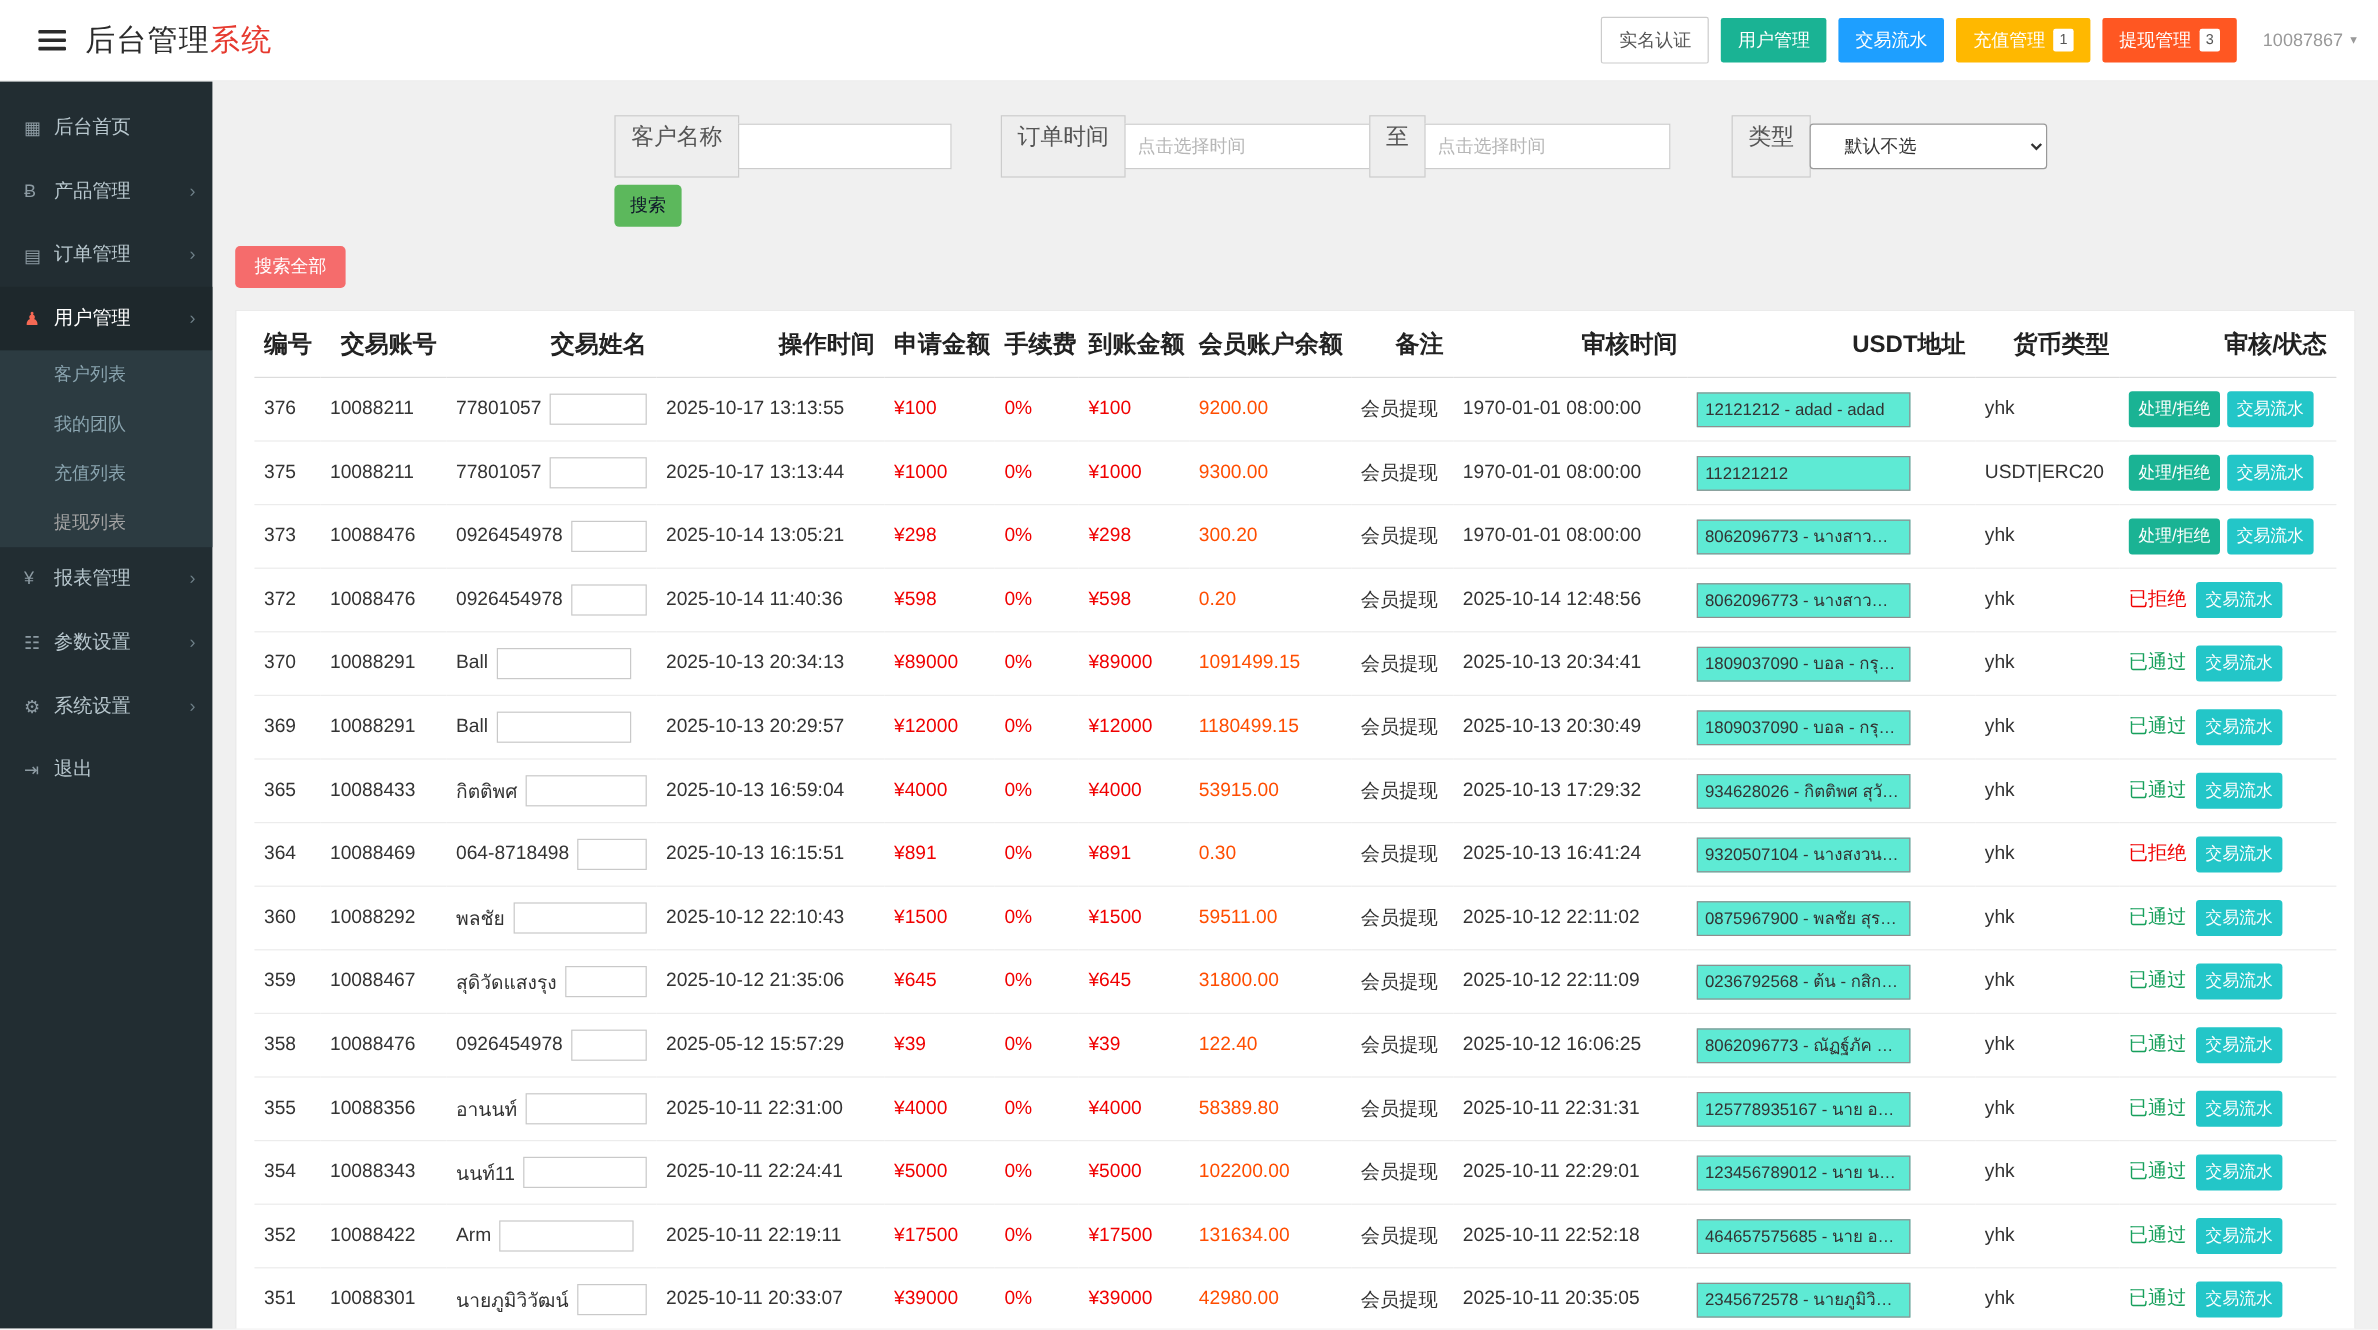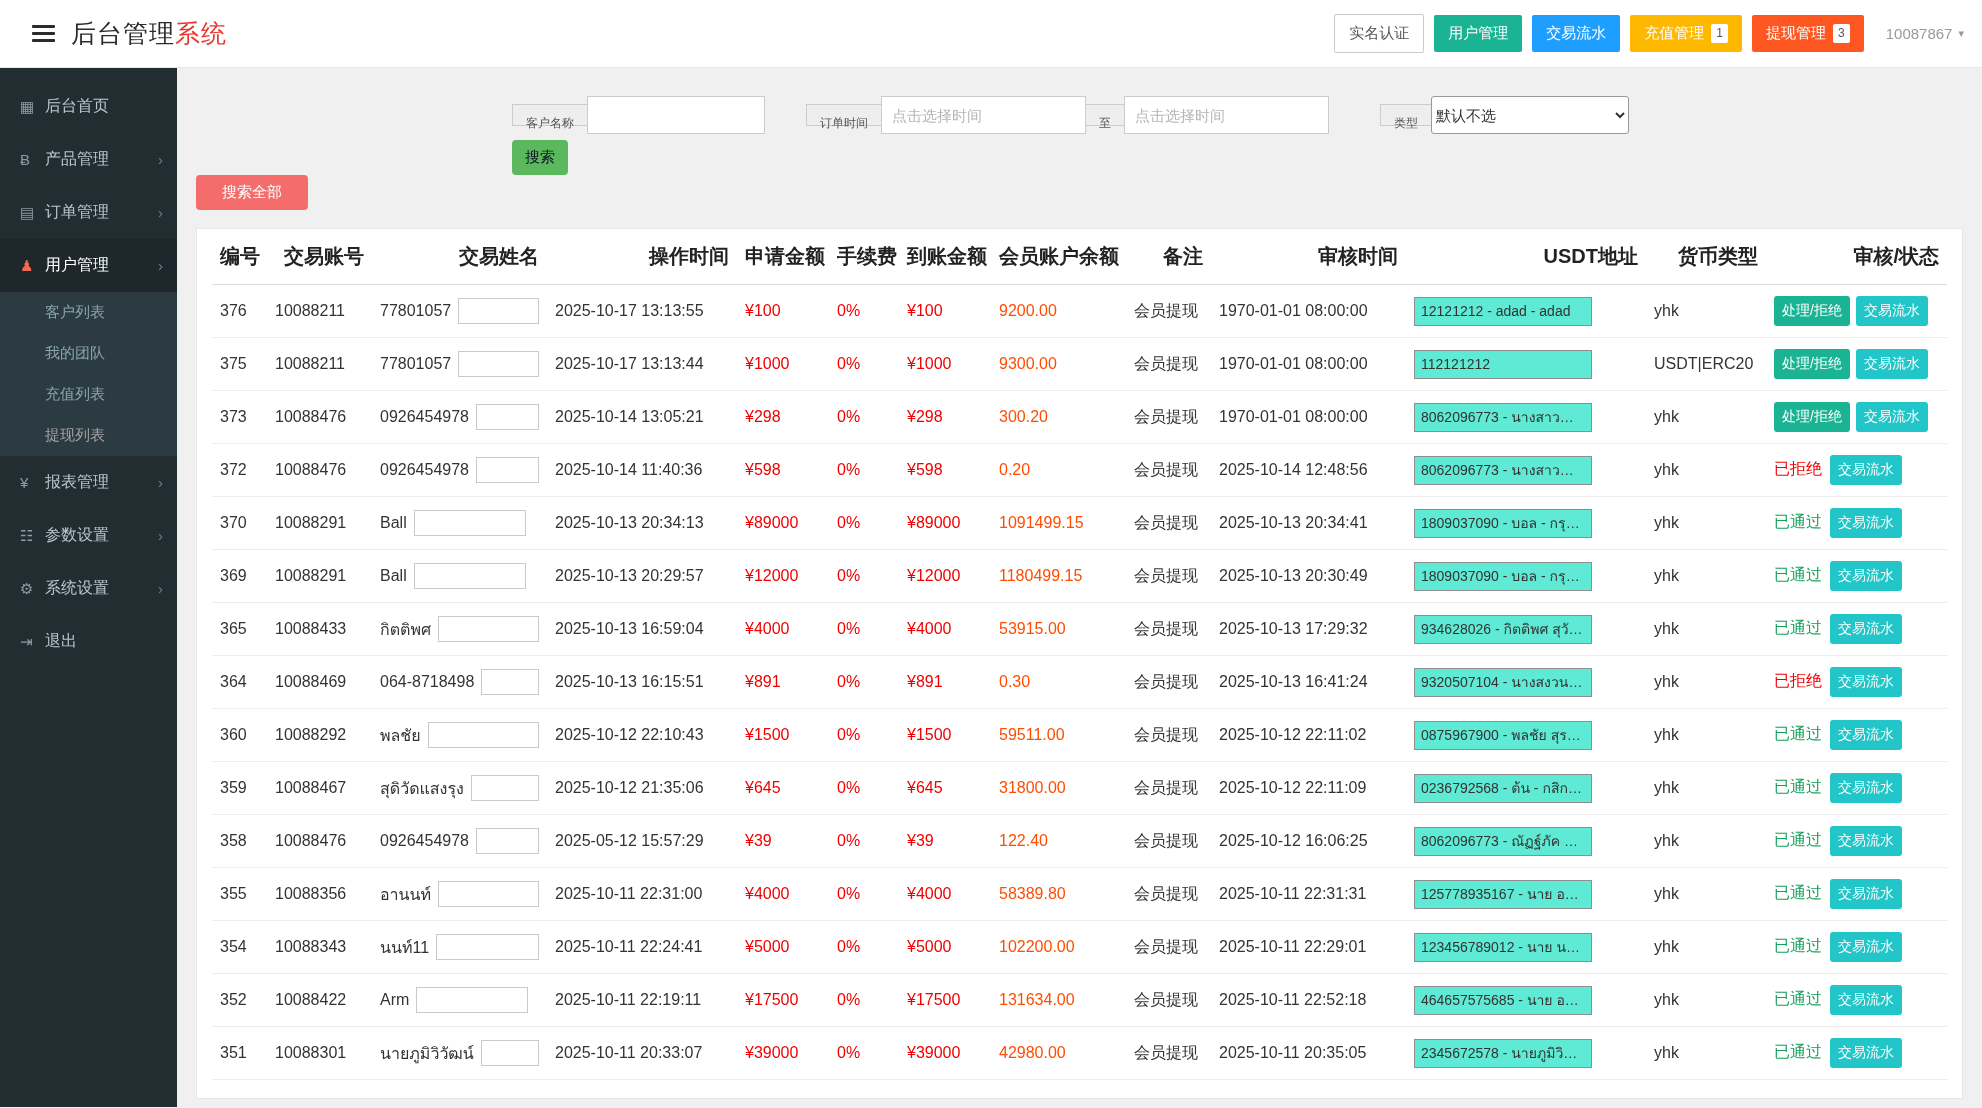--- a/index.html
+++ b/index.html
@@ -39,28 +39,28 @@
 
   .main{flex:1;padding:0 19px;overflow:hidden;}
 
   
   .filters{padding-top:28px;}
   .filter-row{display:flex;align-items:center;}
   .igroup{display:flex;align-items:center;}
   .g-customer{margin-left:316px;}
   .g-time{margin-left:41px;}
   .g-type{margin-left:51px;}
-  .ilabel{height:22px;line-height:36px;padding:0 13px;background:#eee;border:1px solid #ccc;color:#555;font-size:12px;white-space:nowrap;}
+  .ilabel{height:52px;line-height:36px;padding:0 13px;background:#eee;border:1px solid #ccc;color:#555;font-size:19px;white-space:nowrap;}
   .ilabel.mid{margin-left:-1px;}
   .itext{height:38px;border:1px solid #ccc;margin-left:-1px;padding:0 10px;font-size:15px;width:178px;font-family:inherit;color:#333;outline:none;background:#fff;}
   .itext::placeholder{color:#b6b6b6;}
   .t-input{width:205px;}
-  .type-select{height:38px;width:198px;margin-left:-1px;border:1px solid #999;border-radius:3px;background:#fff;font-size:15px;font-family:inherit;color:#333;padding:0 0;}
+  .type-select{height:38px;width:198px;margin-left:-1px;border:1px solid #999;border-radius:3px;background:#fff;font-size:15px;font-family:inherit;color:#333;padding:0 24px;}
   .btn-search{display:inline-block;margin-left:316px;margin-top:6px;background:#5cb85c;color:#0f172a;border:none;border-radius:4px;padding:8px 13px;font-size:15px;font-family:inherit;cursor:pointer;}
-  .btn-search-all{margin-top:0;background:#f56c6c;color:#fff;border:none;border-radius:4px;padding:8px 26px;font-size:15px;font-family:inherit;cursor:pointer;}
+  .btn-search-all{margin-top:16px;background:#f56c6c;color:#fff;border:none;border-radius:4px;padding:8px 16px;font-size:15px;font-family:inherit;cursor:pointer;}
 
   
   .panel{margin-top:18px;background:#fff;border:1px solid #e7e7e7;}
   .panel-title{padding:16px 19px 13px;font-size:17px;color:#4a4a4a;border-bottom:1px solid #efefef;}
   .table-wrap{padding:0 15px 18px;}
   table{width:100%;border-collapse:collapse;table-layout:fixed;}
   th{font-size:20px;font-weight:700;color:#222;text-align:right;padding:14px 8px;border-bottom:1px solid #dcdcdc;white-space:nowrap;margin-left:28px;}
   td{font-size:16px;color:#333;padding:11px 8px;border-bottom:1px solid #ececec;vertical-align:middle;white-space:nowrap;overflow:hidden;}
   th:nth-child(1){width:55px;}  th:nth-child(2){width:105px;}
   th:nth-child(3){width:175px;} th:nth-child(4){width:190px;}

